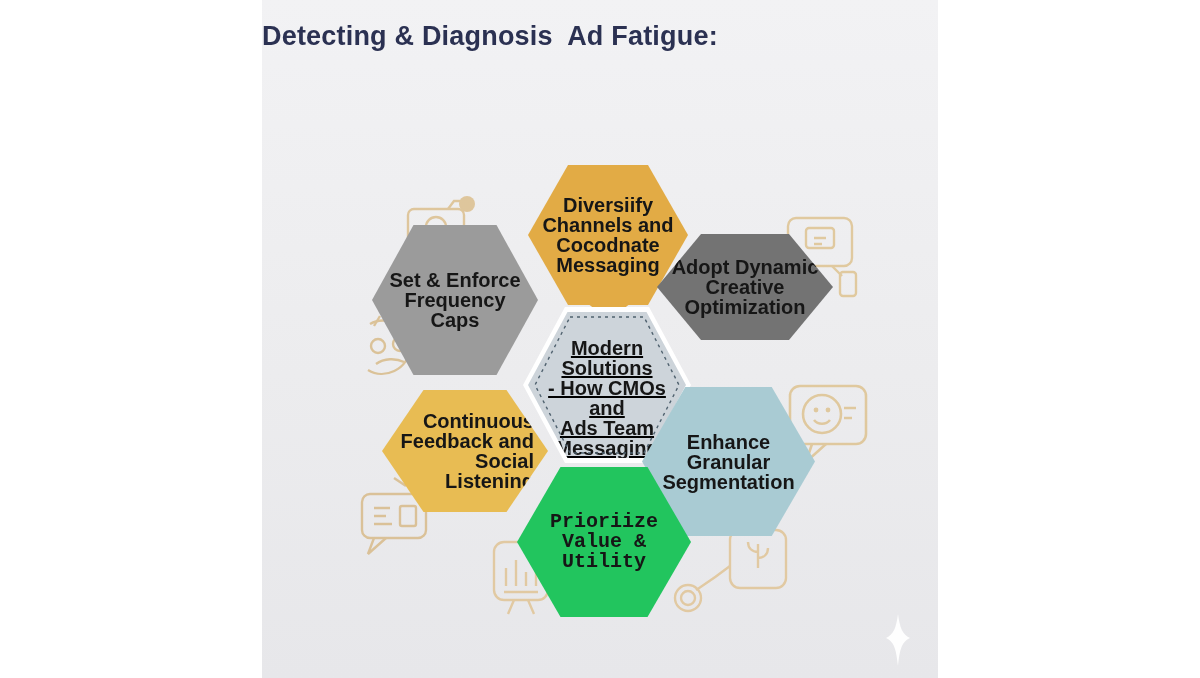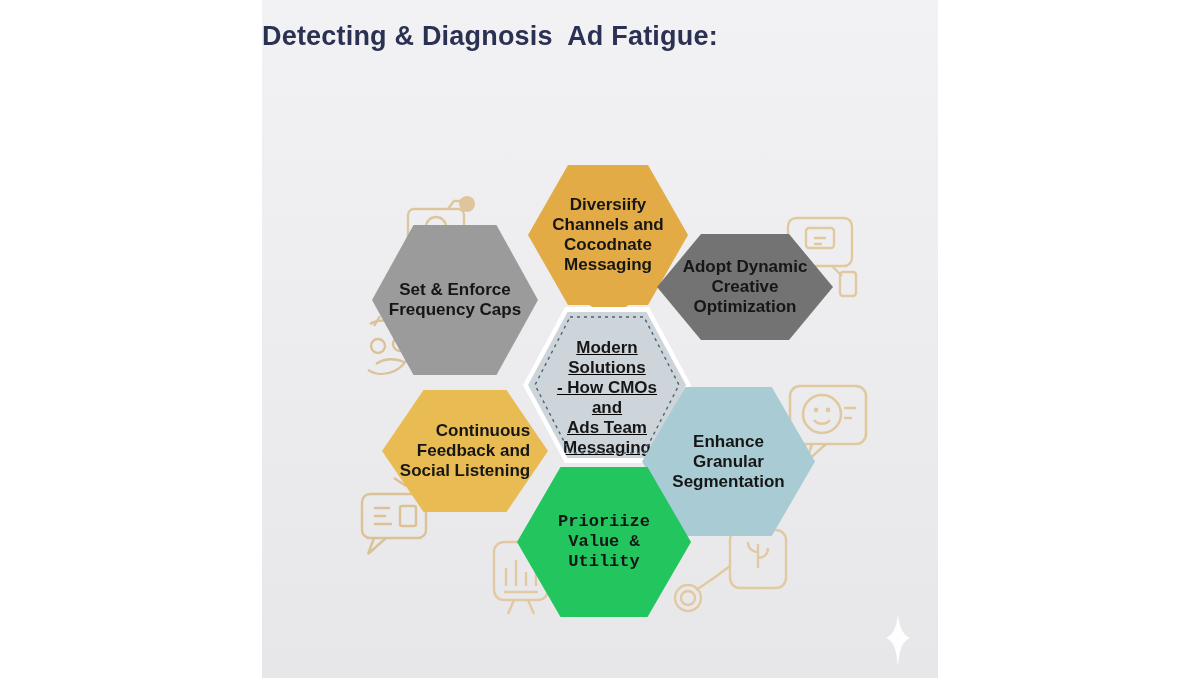--- a/index.html
+++ b/index.html
@@ -24,21 +24,21 @@
     font-weight: 700; font-size: 27px; line-height: 33px; color: #2b3152;
     letter-spacing: 0.2px; white-space: pre;
   }
 
   .hex {
     position: absolute;
     clip-path: polygon(25% 0%, 75% 0%, 100% 50%, 75% 100%, 25% 100%, 0% 50%);
     display: flex; align-items: center; justify-content: center; text-align: center;
   }
   .hex-label {
-    font-weight: 700; font-size: 17px; line-height: 20px; color: #161616;
+    font-weight: 700; font-size: 20px; line-height: 20px; color: #161616;
     white-space: pre-line; padding: 0 14px;
   }
 
   
   .hex-center-outer {
     position: absolute;
     clip-path: polygon(25% 0%, 75% 0%, 100% 50%, 75% 100%, 25% 100%, 0% 50%);
     background: #ffffff;
   }
   .hex-center-inner {

